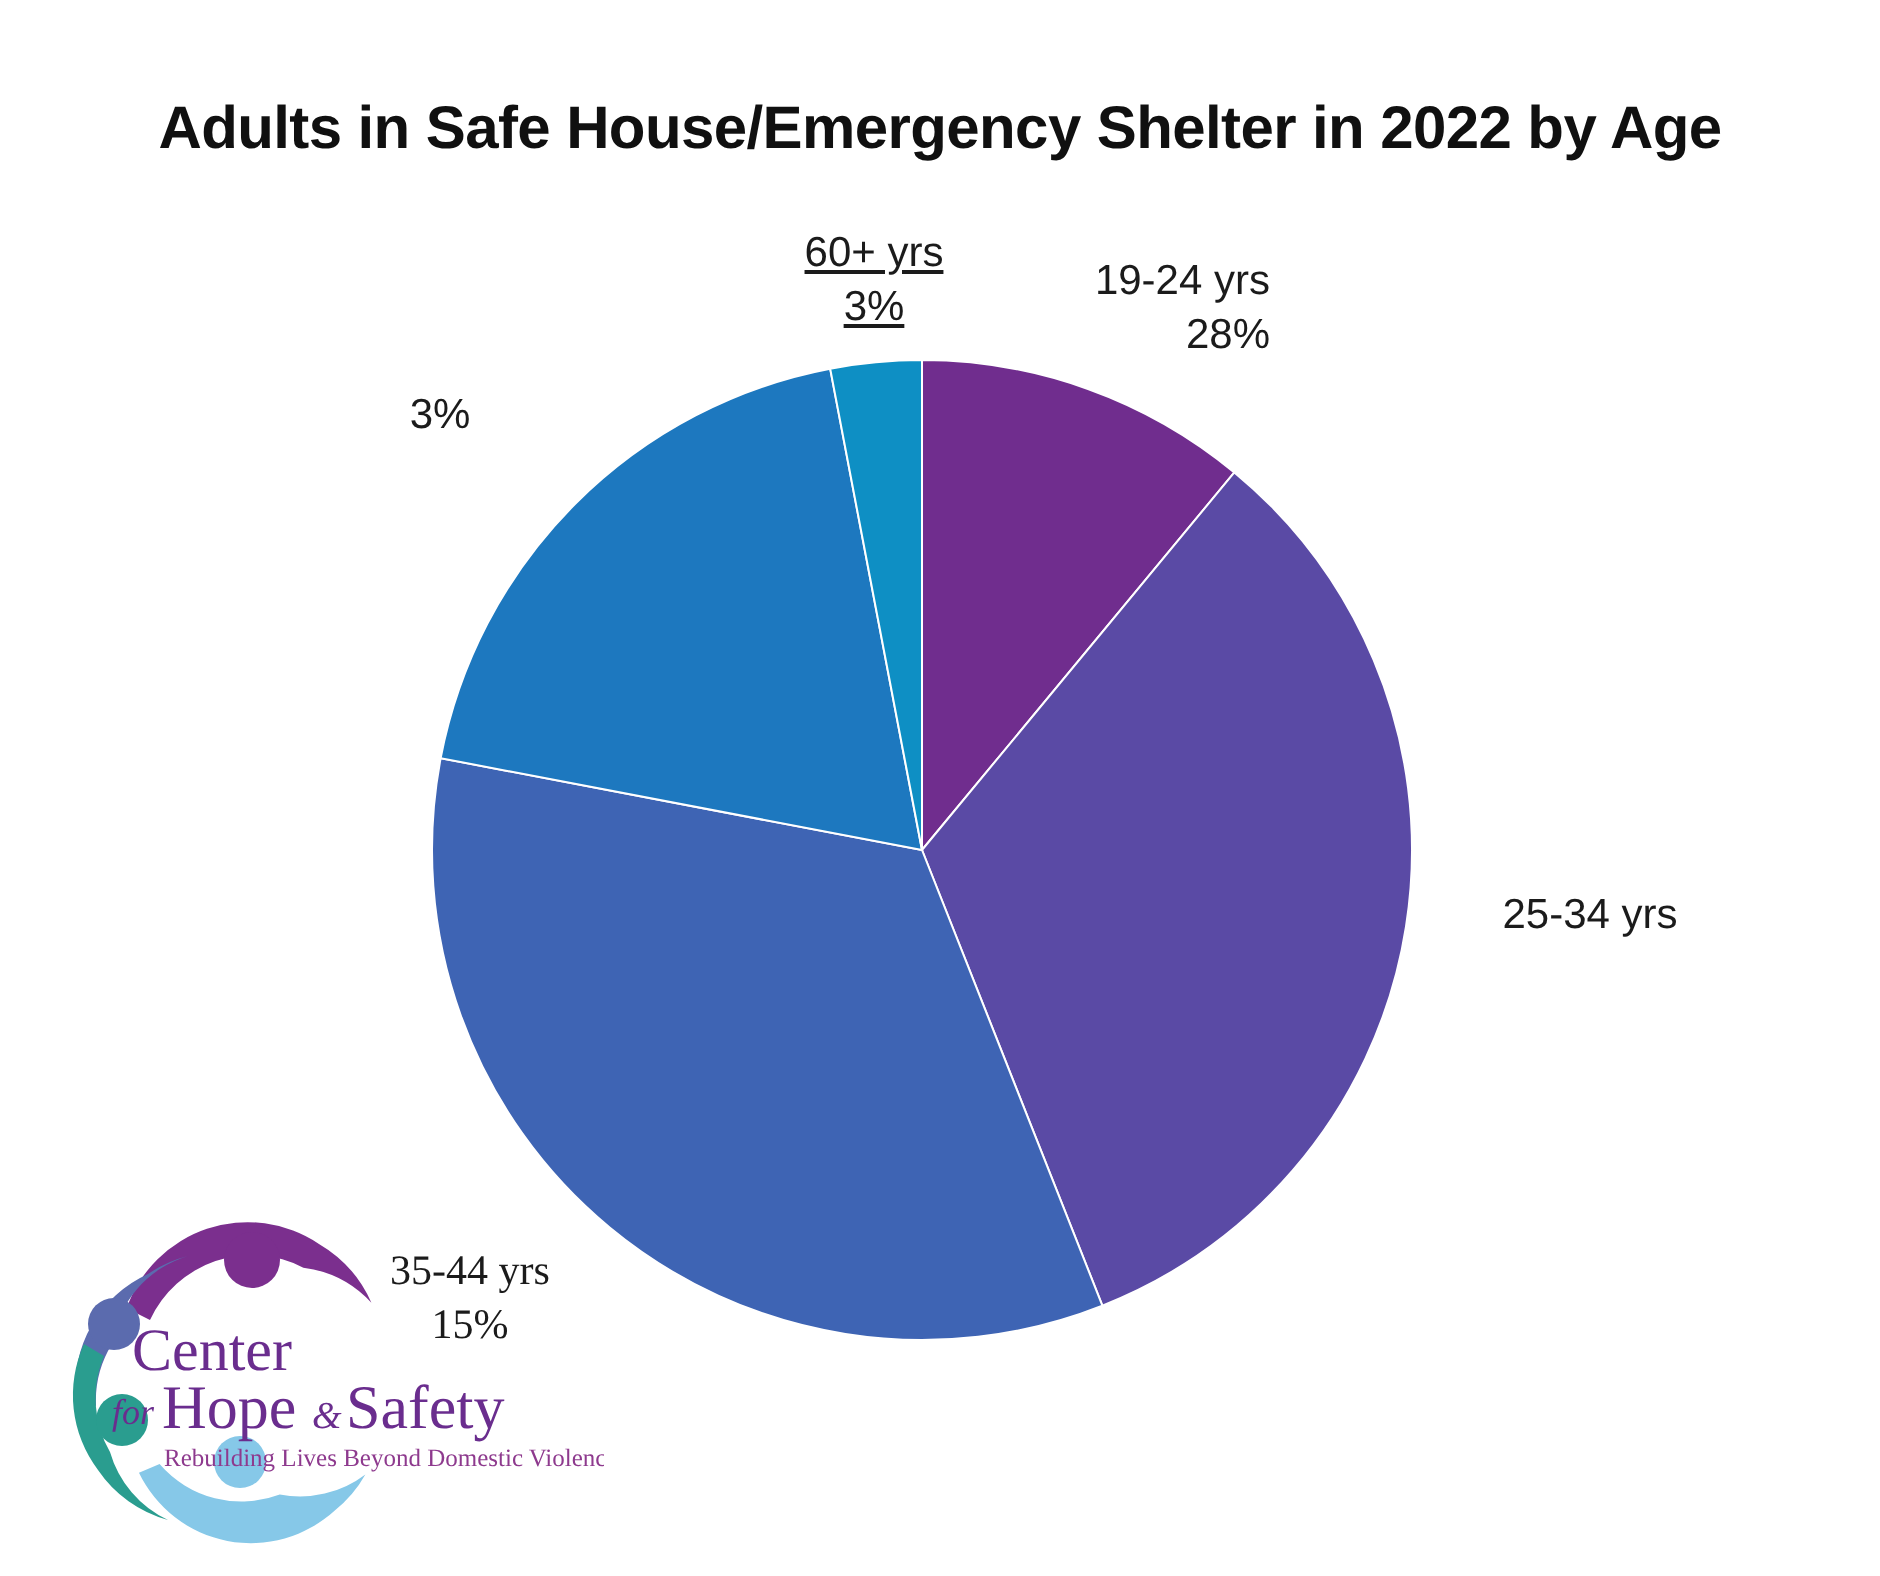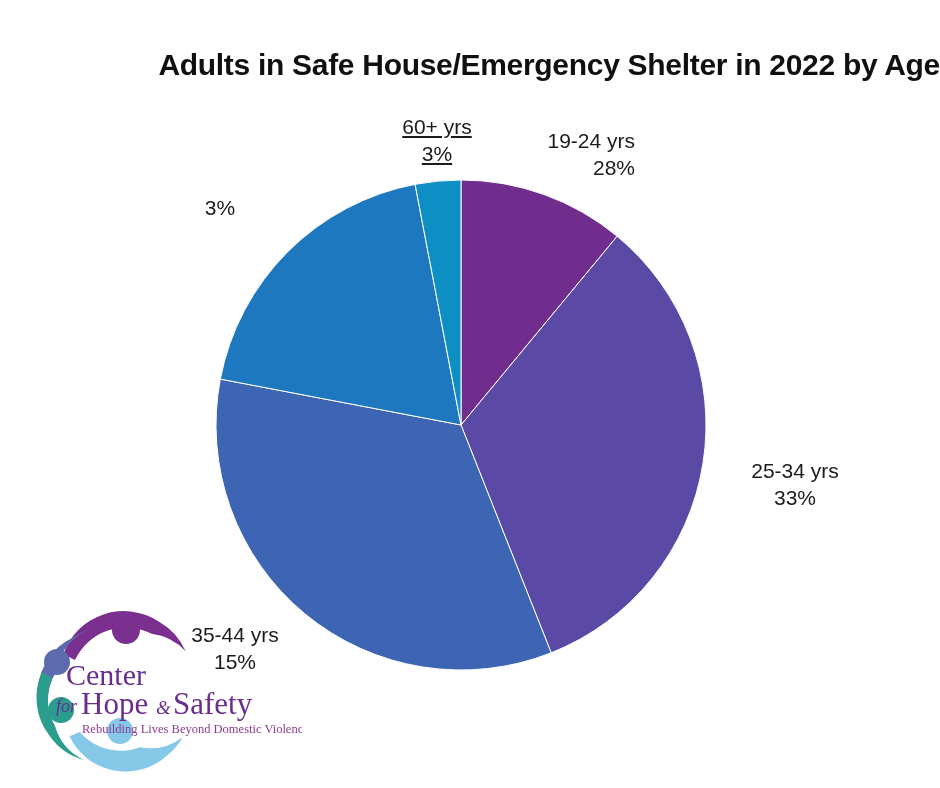--- a/index.html
+++ b/index.html
@@ -19,21 +19,21 @@
     position: absolute;
     inset: 0;
   }
 
   
   .chart-title {
     position: absolute;
     top: 48px;
     left: 0;
     width: 940px;
-    text-align: right;
+    text-align: center;
     font-family: "Liberation Sans", sans-serif;
     font-size: 30px;
     font-weight: bold;
     color: #101010;
     letter-spacing: -0.3px;
   }
 
   
   .pie-wrap {
     position: absolute;
@@ -52,22 +52,22 @@
     color: #1b1b1b;
     line-height: 1.28;
     white-space: nowrap;
   }
   .slice-label .lbl-name { display: block; }
   .slice-label .lbl-pct  { display: block; }
 
   .lbl-60   { left: 382px; top: 114px;  text-align: center; width: 110px; text-decoration: underline; }
   .lbl-1924 { left: 505px; top: 128px;  text-align: right; width: 130px; }
   .lbl-4559 { left: 150px; top: 195px;  text-align: center; width: 140px; }
-  .lbl-2534 { left: 735px; top: 458px;  text-align: center; width: 120px; }
-  .lbl-3544 { left: 165px; top: 622px;  text-align: center; width: 140px; }
+  .lbl-2534 { left: 735px; top: 445px;  text-align: center; width: 120px; }
+  .lbl-3544 { left: 165px; top: 622px;  text-align: center; width: 140px; font-family: Liberation Serif, serif; }
 
   
   .logo {
     position: absolute;
     left: 22px;
     top: 600px;
     width: 280px;
     height: 175px;
   }
   .logo-svg { display: block; width: 280px; height: 175px; }
@@ -100,21 +100,20 @@
     <span class="lbl-name">19-24 yrs</span>
     <span class="lbl-pct">28%</span>
   </div>
 
   <div class="slice-label lbl-4559">
     <span class="lbl-pct">3%</span>
   </div>
 
   <div class="slice-label lbl-2534">
     <span class="lbl-name">25-34 yrs</span>
-    <span class="lbl-pct">33%</span>
   </div>
 
   <div class="slice-label lbl-3544">
     <span class="lbl-name">35-44 yrs</span>
     <span class="lbl-pct">15%</span>
   </div>
 
   <div class="logo">
     <svg class="logo-svg" viewBox="0 0 280 175">
 

